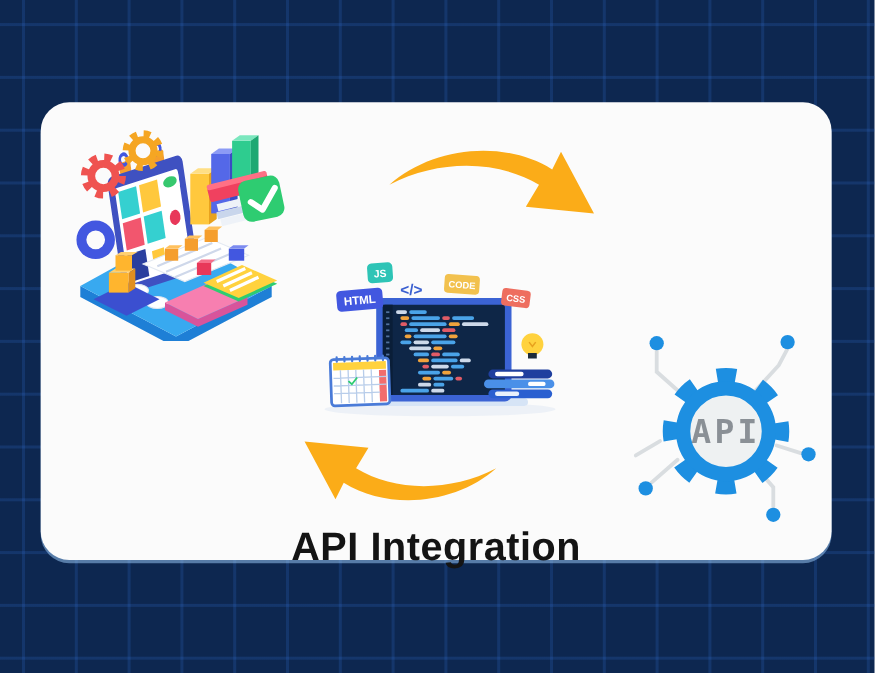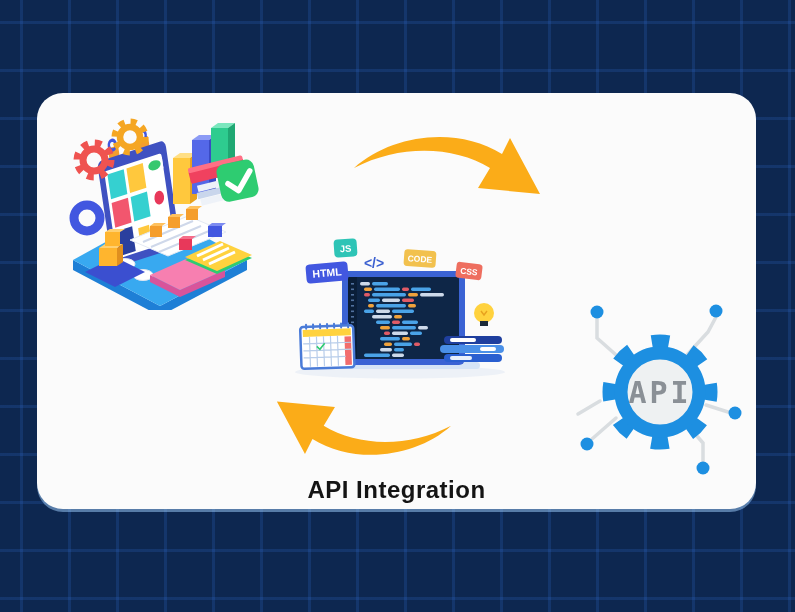--- a/index.html
+++ b/index.html
@@ -16,21 +16,21 @@
   }
   .canvas{position:absolute;inset:0;}
   .card{
     position:absolute;left:37px;top:93px;width:719px;height:416px;
     background:#FBFBFB;border-radius:26px;
     box-shadow:0 3px 0 rgba(150,195,240,0.55);
   }
   .abs{position:absolute;}
   .caption{
     position:absolute;left:37px;top:476px;width:719px;
-    text-align:center;font-size:24px;font-weight:700;color:#141414;
+    text-align:center;font-size:36px;font-weight:700;color:#141414;
     letter-spacing:0.5px;
   }
   svg text{font-family:"Liberation Sans",sans-serif;}
   .api-label{font-family:"DejaVu Sans Mono",monospace;font-weight:bold;letter-spacing:3px;}
 </style>
 </head>
 <body>
 
 <div class="canvas">
 

